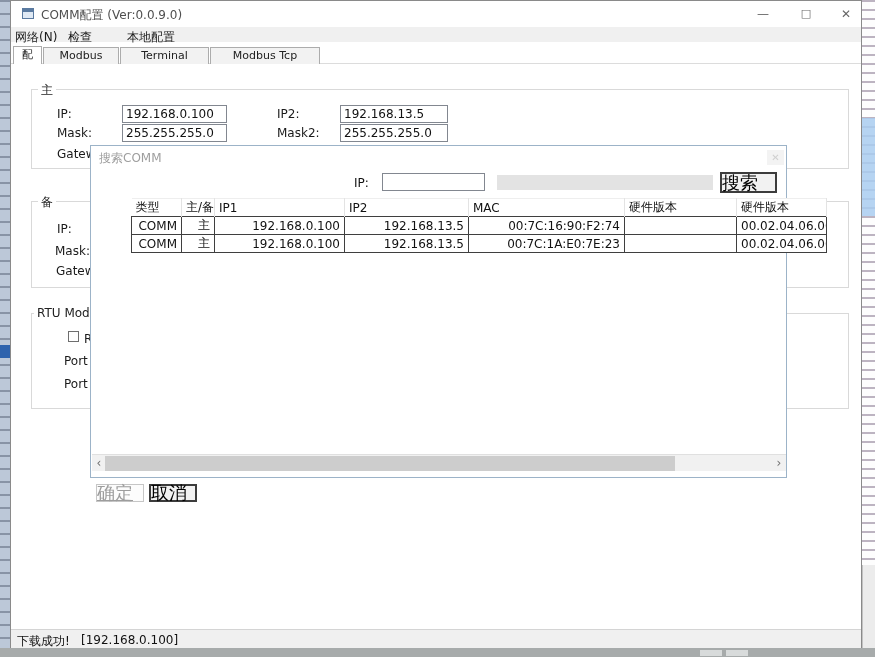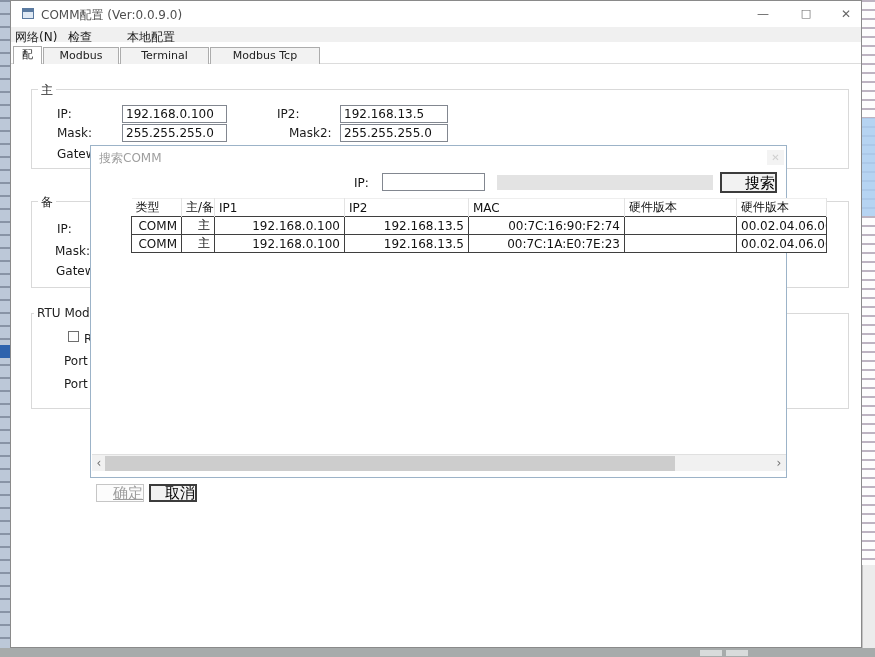--- a/index.html
+++ b/index.html
@@ -32,21 +32,21 @@
   .tab { position:absolute; top:1px; height:17px; background:#f2f2f2; border:1px solid #acacac; border-bottom:none; font-size:11px; color:#222; text-align:center; line-height:16px; padding:0 6px; }
   .tab.selected { background:#fff; top:0; height:18px; font-weight:normal; }
 
   .content { position:absolute; left:0; top:63px; width:100%; height:565px; background:#fff; }
   .groupbox { position:absolute; border:1px solid #d9d9d9; }
   .legend { position:absolute; top:-8px; left:6px; background:#fff; padding:0 3px; font-size:12px; color:#222; }
   .flabel { position:absolute; font-size:12px; color:#1a1a1a; }
   .tbox { position:absolute; height:18px; border:1px solid #828790; background:#fff; font-size:12px; padding:0 3px; font-family:"DejaVu Sans","Liberation Sans",sans-serif; color:#111; }
   .checkbox { position:absolute; width:11px; height:11px; border:1px solid #6e6e6e; background:#fff; }
 
-  .btn { position:absolute; height:18px; background:#eee; border:1px solid #adadad; font-size:15px; text-align:right; line-height:16px; }
+  .btn { position:absolute; height:18px; background:#eee; border:1px solid #adadad; font-size:18px; text-align:left; line-height:16px; }
   .btn.disabled { color:#9d9d9d; border-color:#c6c6c6; background:#fcfcfc;text-decoration:underline; }
   .btn.focused { border:2px solid #3c3c3c; line-height:14px; background:#f2f2f2; }
 
   .statusbar { position:absolute; left:0; top:628px; width:100%; height:20px; background:#f0f0f0; border-top:1px solid #d4d4d4; }
   .statusbar span { position:absolute; top:3px; font-size:12px; color:#111; }
 
   
   .dialog { position:absolute; left:90px; top:145px; width:697px; height:333px; background:#fff; border:1px solid #9cb3c8; z-index:10; }
   .dlg-title { position:absolute; left:0; top:0; width:100%; height:23px; background:#fff; }
   .dlg-title-text { position:absolute; left:8px; top:4px; color:#9e9e9e; font-size:12px; }
@@ -101,21 +101,21 @@
     <div class="content">
 
       <div class="groupbox" style="left:20px; top:25px; width:818px; height:80px;">
         <span class="legend">主</span>
         <span class="flabel" style="left:25px; top:17px;">IP:</span>
         <input class="tbox" style="left: 90px; top: 15px; width: 105px;" value="192.168.0.100">
         <span class="flabel" style="left:245px; top:17px;">IP2:</span>
         <input class="tbox" style="left: 308px; top: 15px; width: 108px;" value="192.168.13.5">
         <span class="flabel" style="left:25px; top:36px;">Mask:</span>
         <input class="tbox" style="left: 90px; top: 34px; width: 105px;" value="255.255.255.0">
-        <span class="flabel" style="left:257px; top:36px;text-align:center;">Mask2:</span>
+        <span class="flabel" style="left:245px; top:36px;text-align:center;">Mask2:</span>
         <input class="tbox" style="left: 308px; top: 34px; width: 108px;" value="255.255.255.0">
         <span class="flabel" style="left:25px; top:57px;">Gateway:</span>
         <input class="tbox" style="left: 90px; top: 55px; width: 105px;">
       </div>
 
       <div class="groupbox" style="left:20px; top:137px; width:818px; height:87px;">
         <span class="legend">备</span>
         <span class="flabel" style="left:25px; top:20px;">IP:</span>
         <input class="tbox" style="left: 90px; top: 18px; width: 105px;">
         <span class="flabel" style="left:23px; top:42px;">Mask:</span>
@@ -129,20 +129,24 @@
         <div class="checkbox" style="left:36px; top:17px;"></div>
         <span class="flabel" style="left:52px; top:18px;">Rec</span>
         <span class="flabel" style="left:32px; top:40px;">Port 0 (</span>
         <span class="flabel" style="left:32px; top:63px;">Port 1 (</span>
       </div>
 
       <button class="btn disabled" style="left:85px; top:420px; width:48px;">确定</button>
       <button class="btn focused" style="left:138px; top:420px; width:48px;">取消</button>
     </div>
 
+    <div class="statusbar">
+      <span style="left:6px;">下载成功!</span>
+      <span style="left:70px;">[192.168.0.100]</span>
+    </div>
   </div>
 
   <div class="dialog">
     <div class="dlg-title">
       <span class="dlg-title-text">搜索COMM</span>
       <span class="dlg-close">✕</span>
     </div>
 
     <span class="dlg-ip-label">IP:</span>
     <input class="tbox dlg-ip-input" value="" style="">

